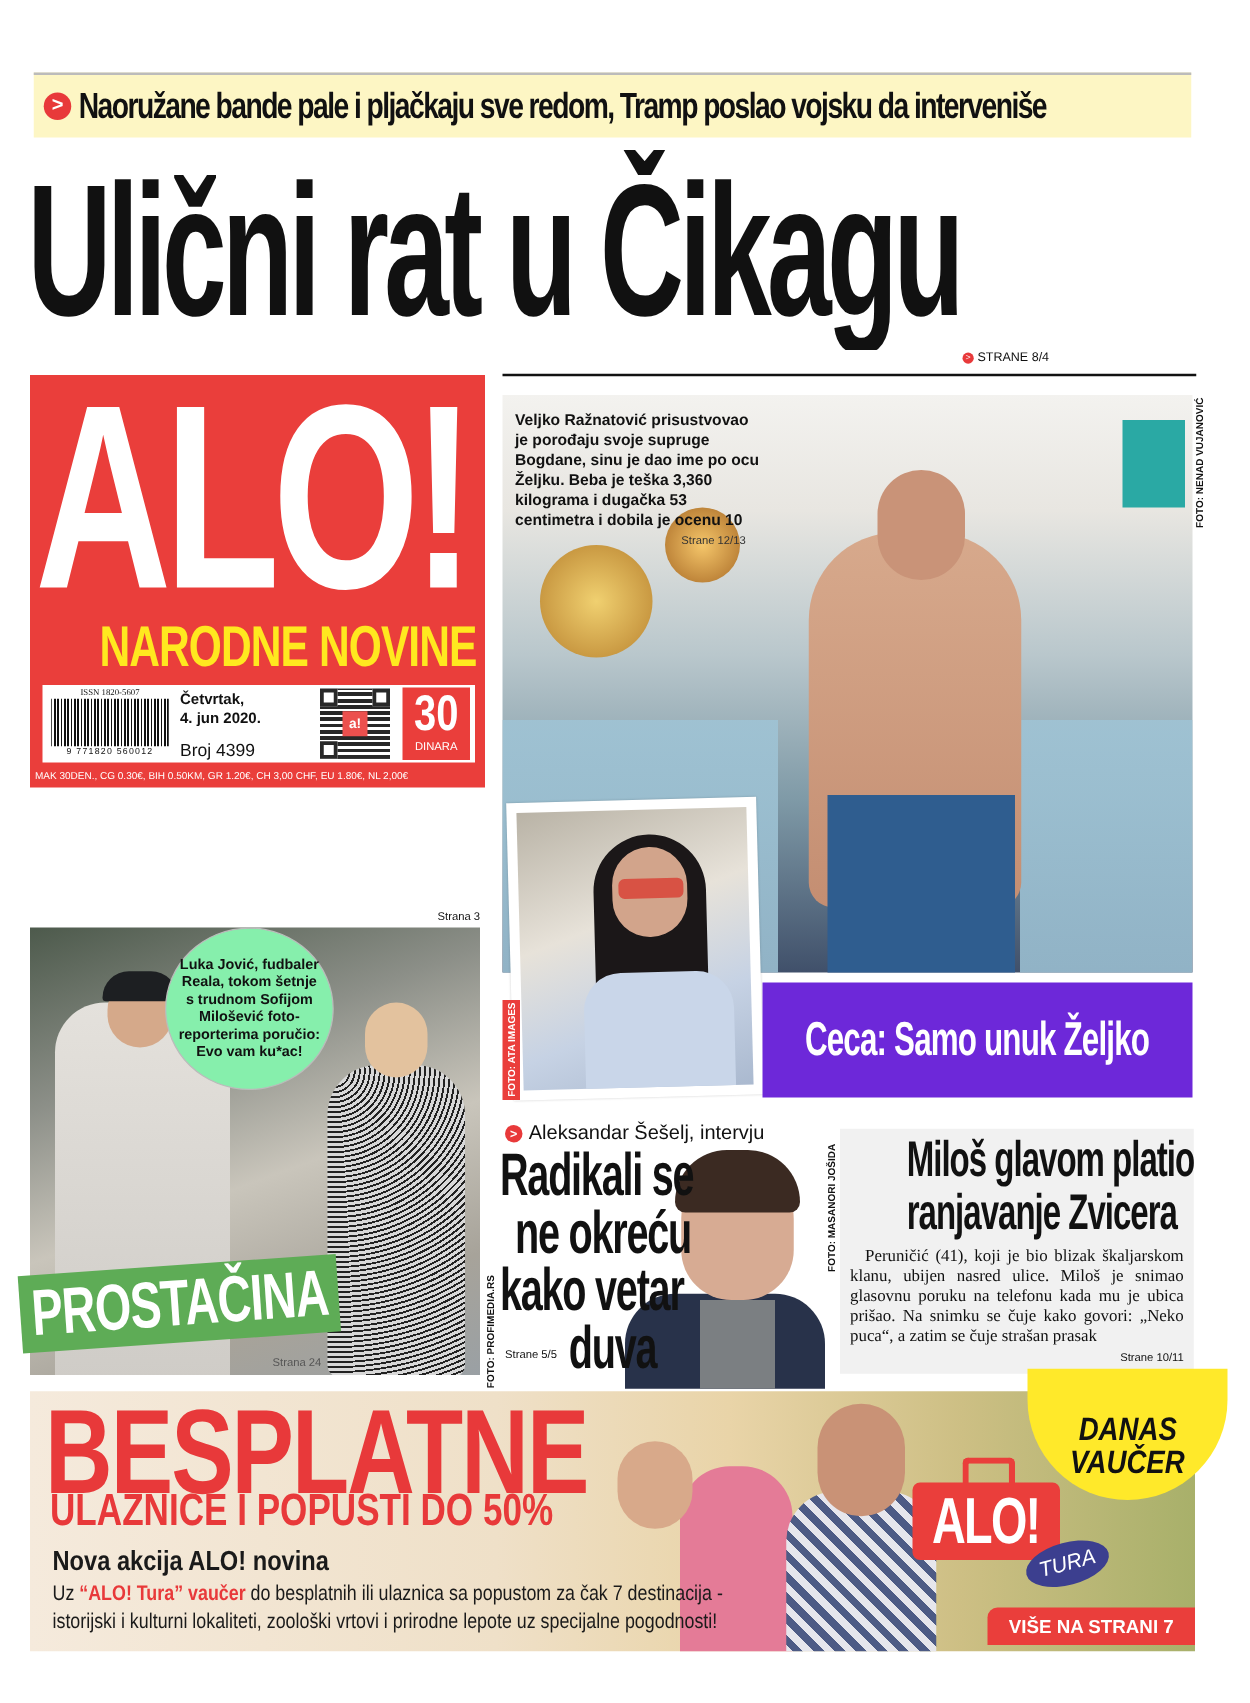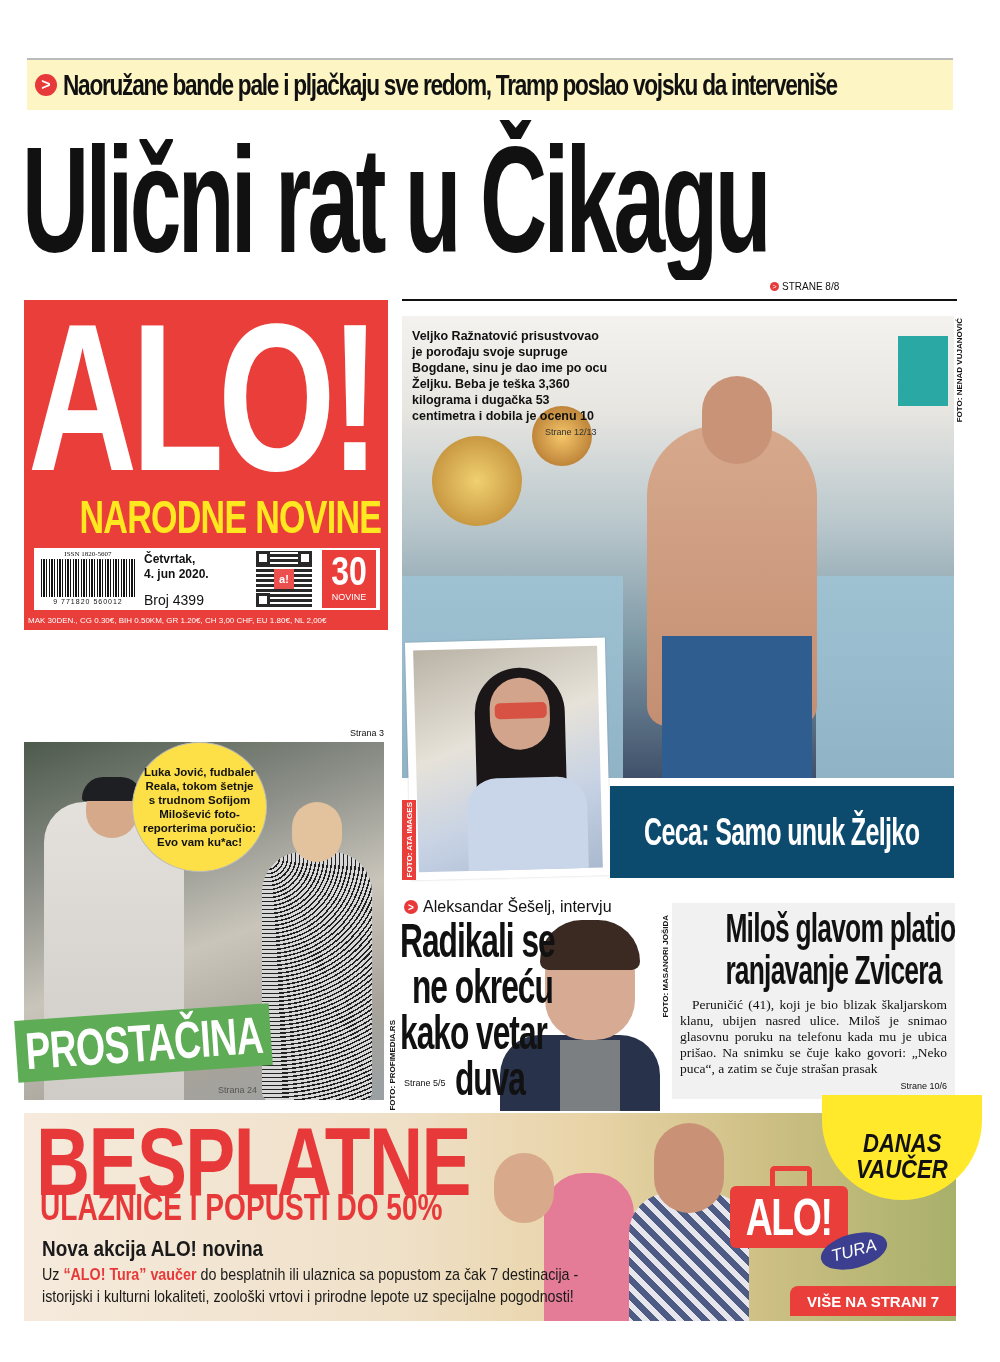--- a/index.html
+++ b/index.html
@@ -49,21 +49,21 @@
   .juric-strana { left: 350px; top: 728px; font-size: 9px; }
 
   
   .photo-jovic { left: 24px; top: 742px; width: 360px; height: 358px; overflow: hidden;
     background: linear-gradient(160deg, #4d5a4c 0%, #8c8f88 30%, #c9c5bb 55%, #a7a39a 80%, #9aa0a4 100%); }
   .jovic-man { position: absolute; left: 20px; top: 60px; width: 140px; height: 300px; background: linear-gradient(#e4e1dc, #cfccc7); border-radius: 40px 40px 0 0; }
   .jovic-man-head { position: absolute; left: 62px; top: 40px; width: 52px; height: 56px; background: #d5a98a; border-radius: 26px; }
   .jovic-cap { position: absolute; left: 58px; top: 35px; width: 60px; height: 24px; background: #1d1f22; border-radius: 30px 30px 4px 4px; }
   .jovic-woman { position: absolute; left: 238px; top: 110px; width: 110px; height: 250px; background: repeating-radial-gradient(circle at 5px 5px, #222 0 1.5px, #d8d8d8 1.5px 4px); border-radius: 40px 40px 10px 10px; }
   .jovic-woman-head { position: absolute; left: 268px; top: 60px; width: 50px; height: 60px; background: #e3c29e; border-radius: 26px; }
-  .bubble { left: 132px; top: 742px; width: 135px; height: 130px; border-radius: 50%; background: #fde047; border: 1px solid #bbb;
+  .bubble { left: 132px; top: 742px; width: 135px; height: 130px; border-radius: 50%; background: #86efac; border: 1px solid #bbb;
     display: flex; align-items: center; justify-content: center; text-align: center; font-size: 11.5px; font-weight: 700; line-height: 14px; padding: 8px; }
   .prostacina { left: 16px; top: 1012px; width: 255px; height: 62px; background: #5eac56; transform: rotate(-4deg); display: flex; align-items: center; justify-content: center; }
   .prostacina span { color: #fff; font-size: 52px; font-weight: 900; letter-spacing: -1px; transform: scaleX(0.72); white-space: nowrap; }
   .jovic-strana { left: 218px; top: 1085px; font-size: 9px; color: #555; }
   .foto-vert { font-size: 8px; font-weight: 700; writing-mode: vertical-rl; transform: rotate(180deg); white-space: nowrap; }
 
   
   .photo-veljko { left: 402px; top: 316px; width: 552px; height: 462px; overflow: hidden;
     background: linear-gradient(180deg, #f3f2ef 0%, #e8e6e1 20%, #b9c7cc 45%, #7f9aa7 70%, #40506a 100%); }
   .veljko-sign { position: absolute; right: 6px; top: 20px; width: 50px; height: 70px; background: #2aa9a4; }
@@ -78,21 +78,21 @@
   .foto-vujanovic { left: 955px; top: 318px; }
 
   
   .ceca-inset { left: 408px; top: 640px; width: 200px; height: 238px; background: #fff; transform: rotate(-1.5deg); padding: 8px; box-shadow: 0 0 2px rgba(0,0,0,.2); }
   .ceca-photo { width: 100%; height: 100%; background: linear-gradient(160deg, #b9b3a6, #e7e2d9 40%, #c6d2e4 70%, #aab9cf); position: relative; overflow: hidden; }
   .ceca-face { position: absolute; left: 75px; top: 30px; width: 60px; height: 72px; border-radius: 30px; background: #d2a48b; }
   .ceca-hair { position: absolute; left: 60px; top: 20px; width: 90px; height: 140px; border-radius: 45px 45px 10px 10px; background: #1b1718; z-index: 0; }
   .ceca-glasses { position: absolute; left: 80px; top: 55px; width: 52px; height: 16px; background: #d85244; border-radius: 5px; }
   .ceca-top { position: absolute; left: 50px; top: 130px; width: 120px; height: 110px; background: #c9d6e9; border-radius: 30px 30px 0 0; }
   .foto-ata { left: 402px; top: 800px; width: 14px; height: 80px; background: #ea3e3b; color: #fff; display: flex; align-items: center; justify-content: center; }
-  .ceca-box { left: 610px; top: 786px; width: 344px; height: 92px; background: #0c4a6e; display: flex; align-items: center; justify-content: center; text-align: center; }
+  .ceca-box { left: 610px; top: 786px; width: 344px; height: 92px; background: #6d28d9; display: flex; align-items: center; justify-content: center; text-align: center; }
   .ceca-box span { color: #fff; font-size: 38px; font-weight: 900; line-height: 40px; letter-spacing: -1px; transform: scaleX(0.66); white-space: nowrap; display: inline-block; }
 
   
   .seselj-kicker { left: 404px; top: 898px; display: flex; align-items: center; gap: 5px; font-size: 16px; }
   .seselj-kicker .arrow-badge { width: 14px; height: 14px; font-size: 10px; }
   .seselj-photo { left: 500px; top: 915px; width: 160px; height: 196px; overflow: hidden; background: linear-gradient(#fff, #fff); }
   .seselj-head { position: absolute; left: 45px; top: 15px; width: 90px; height: 110px; border-radius: 45px 45px 40px 40px; background: #d7ab93; }
   .seselj-hair { position: absolute; left: 40px; top: 5px; width: 100px; height: 50px; border-radius: 50px 50px 10px 10px; background: #3b2a22; }
   .seselj-jacket { position: absolute; left: 0; top: 120px; width: 160px; height: 80px; background: #28324a; border-radius: 40px 40px 0 0; }
   .seselj-shirt { position: absolute; left: 60px; top: 125px; width: 60px; height: 80px; background: #7b7f82; }
@@ -135,21 +135,21 @@
 <div class="abs kicker">
   <span class="arrow-badge">&gt;</span>
   <span class="kicker-text cond">Naoružane bande pale i pljačkaju sve redom, Tramp poslao vojsku da interveniše</span>
 </div>
 
 <div class="abs headline">
   <span>Ulični rat u Čikagu</span>
 </div>
 <div class="abs strane-main">
   <span class="dot">&gt;</span>
-  <span>STRANE 8/8</span>
+  <span>STRANE 8/4</span>
 </div>
 <div class="abs rule-top"></div>
 
 <div class="abs masthead">
   <div class="abs alo-logo">
       <span>ALO!</span>
     </div>
   <div class="abs narodne">NARODNE NOVINE</div>
   <div class="abs info-strip">
     <div class="abs barcode">
@@ -163,21 +163,21 @@
     </div>
     <div class="abs broj">Broj 4399</div>
     <div class="abs qr">
       <div class="f" style="left:0;top:0"></div>
       <div class="f" style="right:0;top:0"></div>
       <div class="f" style="left:0;bottom:0"></div>
       <div class="a">a!</div>
     </div>
     <div class="abs price">
       <div class="n">30</div>
-      <div class="d">NOVINE</div>
+      <div class="d">DINARA</div>
     </div>
   </div>
   <div class="abs prices-line">MAK 30DEN., CG 0.30€, BIH 0.50KM, GR 1.20€, CH 3,00 CHF, EU 1.80€, NL 2,00€</div>
 </div>
 
 <div class="abs juric-head cond">
 </div>
 <div class="abs juric-strana">Strana 3</div>
 
 <div class="abs photo-jovic">
@@ -242,21 +242,21 @@
 </div>
 <div class="abs seselj-strana">Strane 5/5</div>
 <div class="abs foto-vert foto-josida">FOTO: MASANORI JOŠIDA</div>
 
 <div class="abs milos-box">
   <div class="milos-head cond">
     <div>Miloš glavom platio</div>
     <div>ranjavanje Zvicera</div>
   </div>
   <div class="milos-body">Peruničić (41), koji je bio blizak škaljarskom klanu, ubijen nasred ulice. Miloš je snimao glasovnu poruku na telefonu kada mu je ubica prišao. Na snimku se čuje kako govori: „Neko puca“, a zatim se čuje strašan prasak</div>
-  <div class="milos-strana">Strane 10/6</div>
+  <div class="milos-strana">Strane 10/11</div>
 </div>
 
 <div class="abs promo">
   <div class="promo-family2"></div>
   <div class="promo-family1"></div>
   <div class="promo-family4"></div>
   <div class="promo-family3"></div>
 </div>
 <div class="abs besplatne">BESPLATNE</div>
 <div class="abs ulaznice">ULAZNICE I POPUSTI DO 50%</div>

